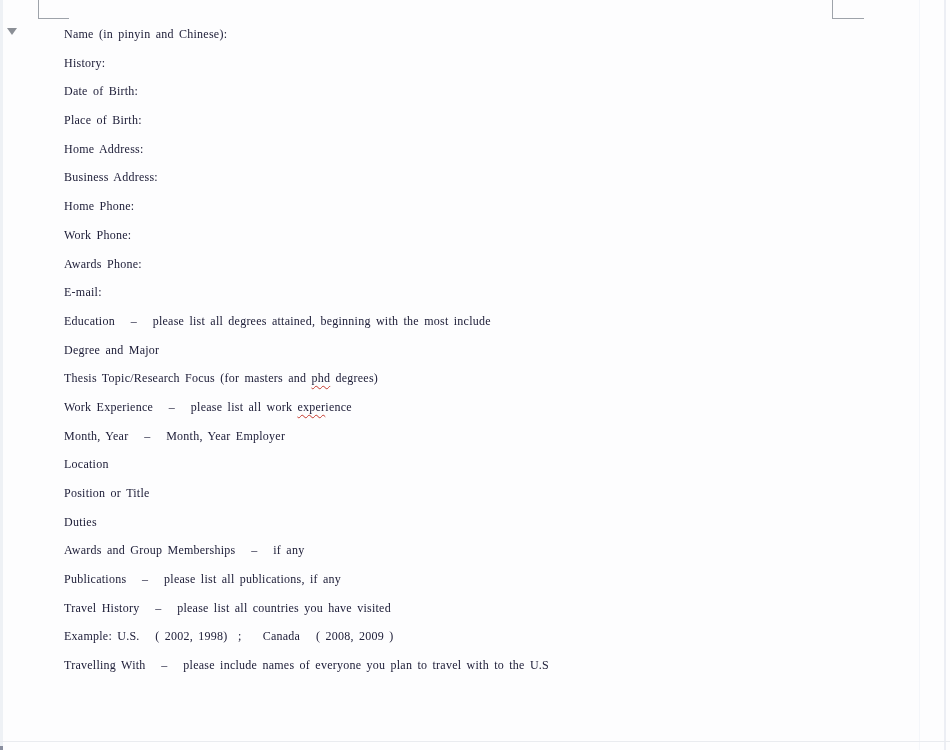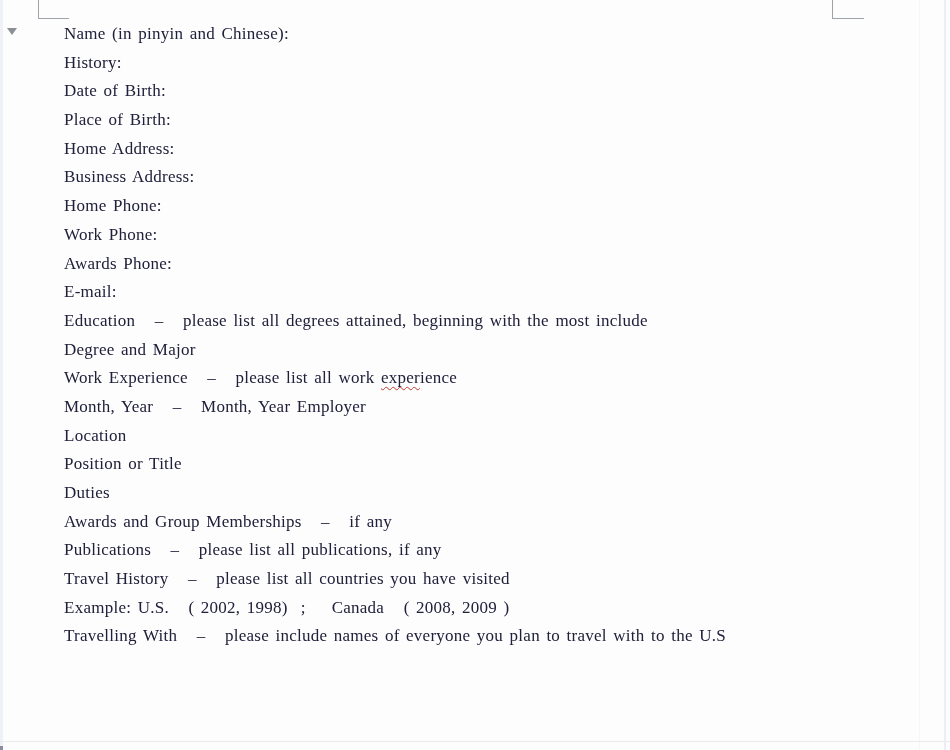--- a/index.html
+++ b/index.html
@@ -31,21 +31,21 @@
     position:absolute; left:7px; top:28px;
     width:0; height:0;
     border-left:5px solid transparent;
     border-right:5px solid transparent;
     border-top:7px solid var(--triangle-color, #8b8f96);
     cursor:pointer;
   }
   
   .doc-body {
     position:absolute; left:64px; top:20px;
-    font-size:17px;
+    font-size:12px;
     line-height:28.7px;
     letter-spacing:0.25px;
     word-spacing:2px;
     color: var(--text-color, #20203a);
   }
   .line { white-space:pre; height:28.7px; }
   .squiggle {
     text-decoration-line: underline;
     text-decoration-style: wavy;
     text-decoration-color: var(--squiggle-color, #c3392c);
@@ -74,20 +74,21 @@
       <div class="line"><span>Date of Birth:</span></div>
       <div class="line"><span>Place of Birth:</span></div>
       <div class="line"><span>Home Address:</span></div>
       <div class="line"><span>Business Address:</span></div>
       <div class="line"><span>Home Phone:</span></div>
       <div class="line"><span>Work Phone:</span></div>
       <div class="line"><span>Awards Phone:</span></div>
       <div class="line"><span>E-mail:</span></div>
       <div class="line"><span>Education   –   please list all degrees attained, beginning with the most include</span></div>
       <div class="line"><span>Degree and Major</span></div>
+      <div class="line"><span>Thesis Topic/Research Focus (for masters and </span><span class="squiggle">phd</span><span> degrees)</span></div>
       <div class="line"><span>Work Experience   –   please list all work </span><span class="squiggle">exper</span><span>ience</span></div>
       <div class="line"><span>Month, Year   –   Month, Year Employer</span></div>
       <div class="line"><span>Location</span></div>
       <div class="line"><span>Position or Title</span></div>
       <div class="line"><span>Duties</span></div>
       <div class="line"><span>Awards and Group Memberships   –   if any</span></div>
       <div class="line"><span>Publications   –   please list all publications, if any</span></div>
       <div class="line"><span>Travel History   –   please list all countries you have visited</span></div>
       <div class="line"><span>Example: U.S.   ( 2002, 1998)  ;    Canada   ( 2008, 2009 )</span></div>
       <div class="line"><span>Travelling With   –   please include names of everyone you plan to travel with to the U.S</span></div>

